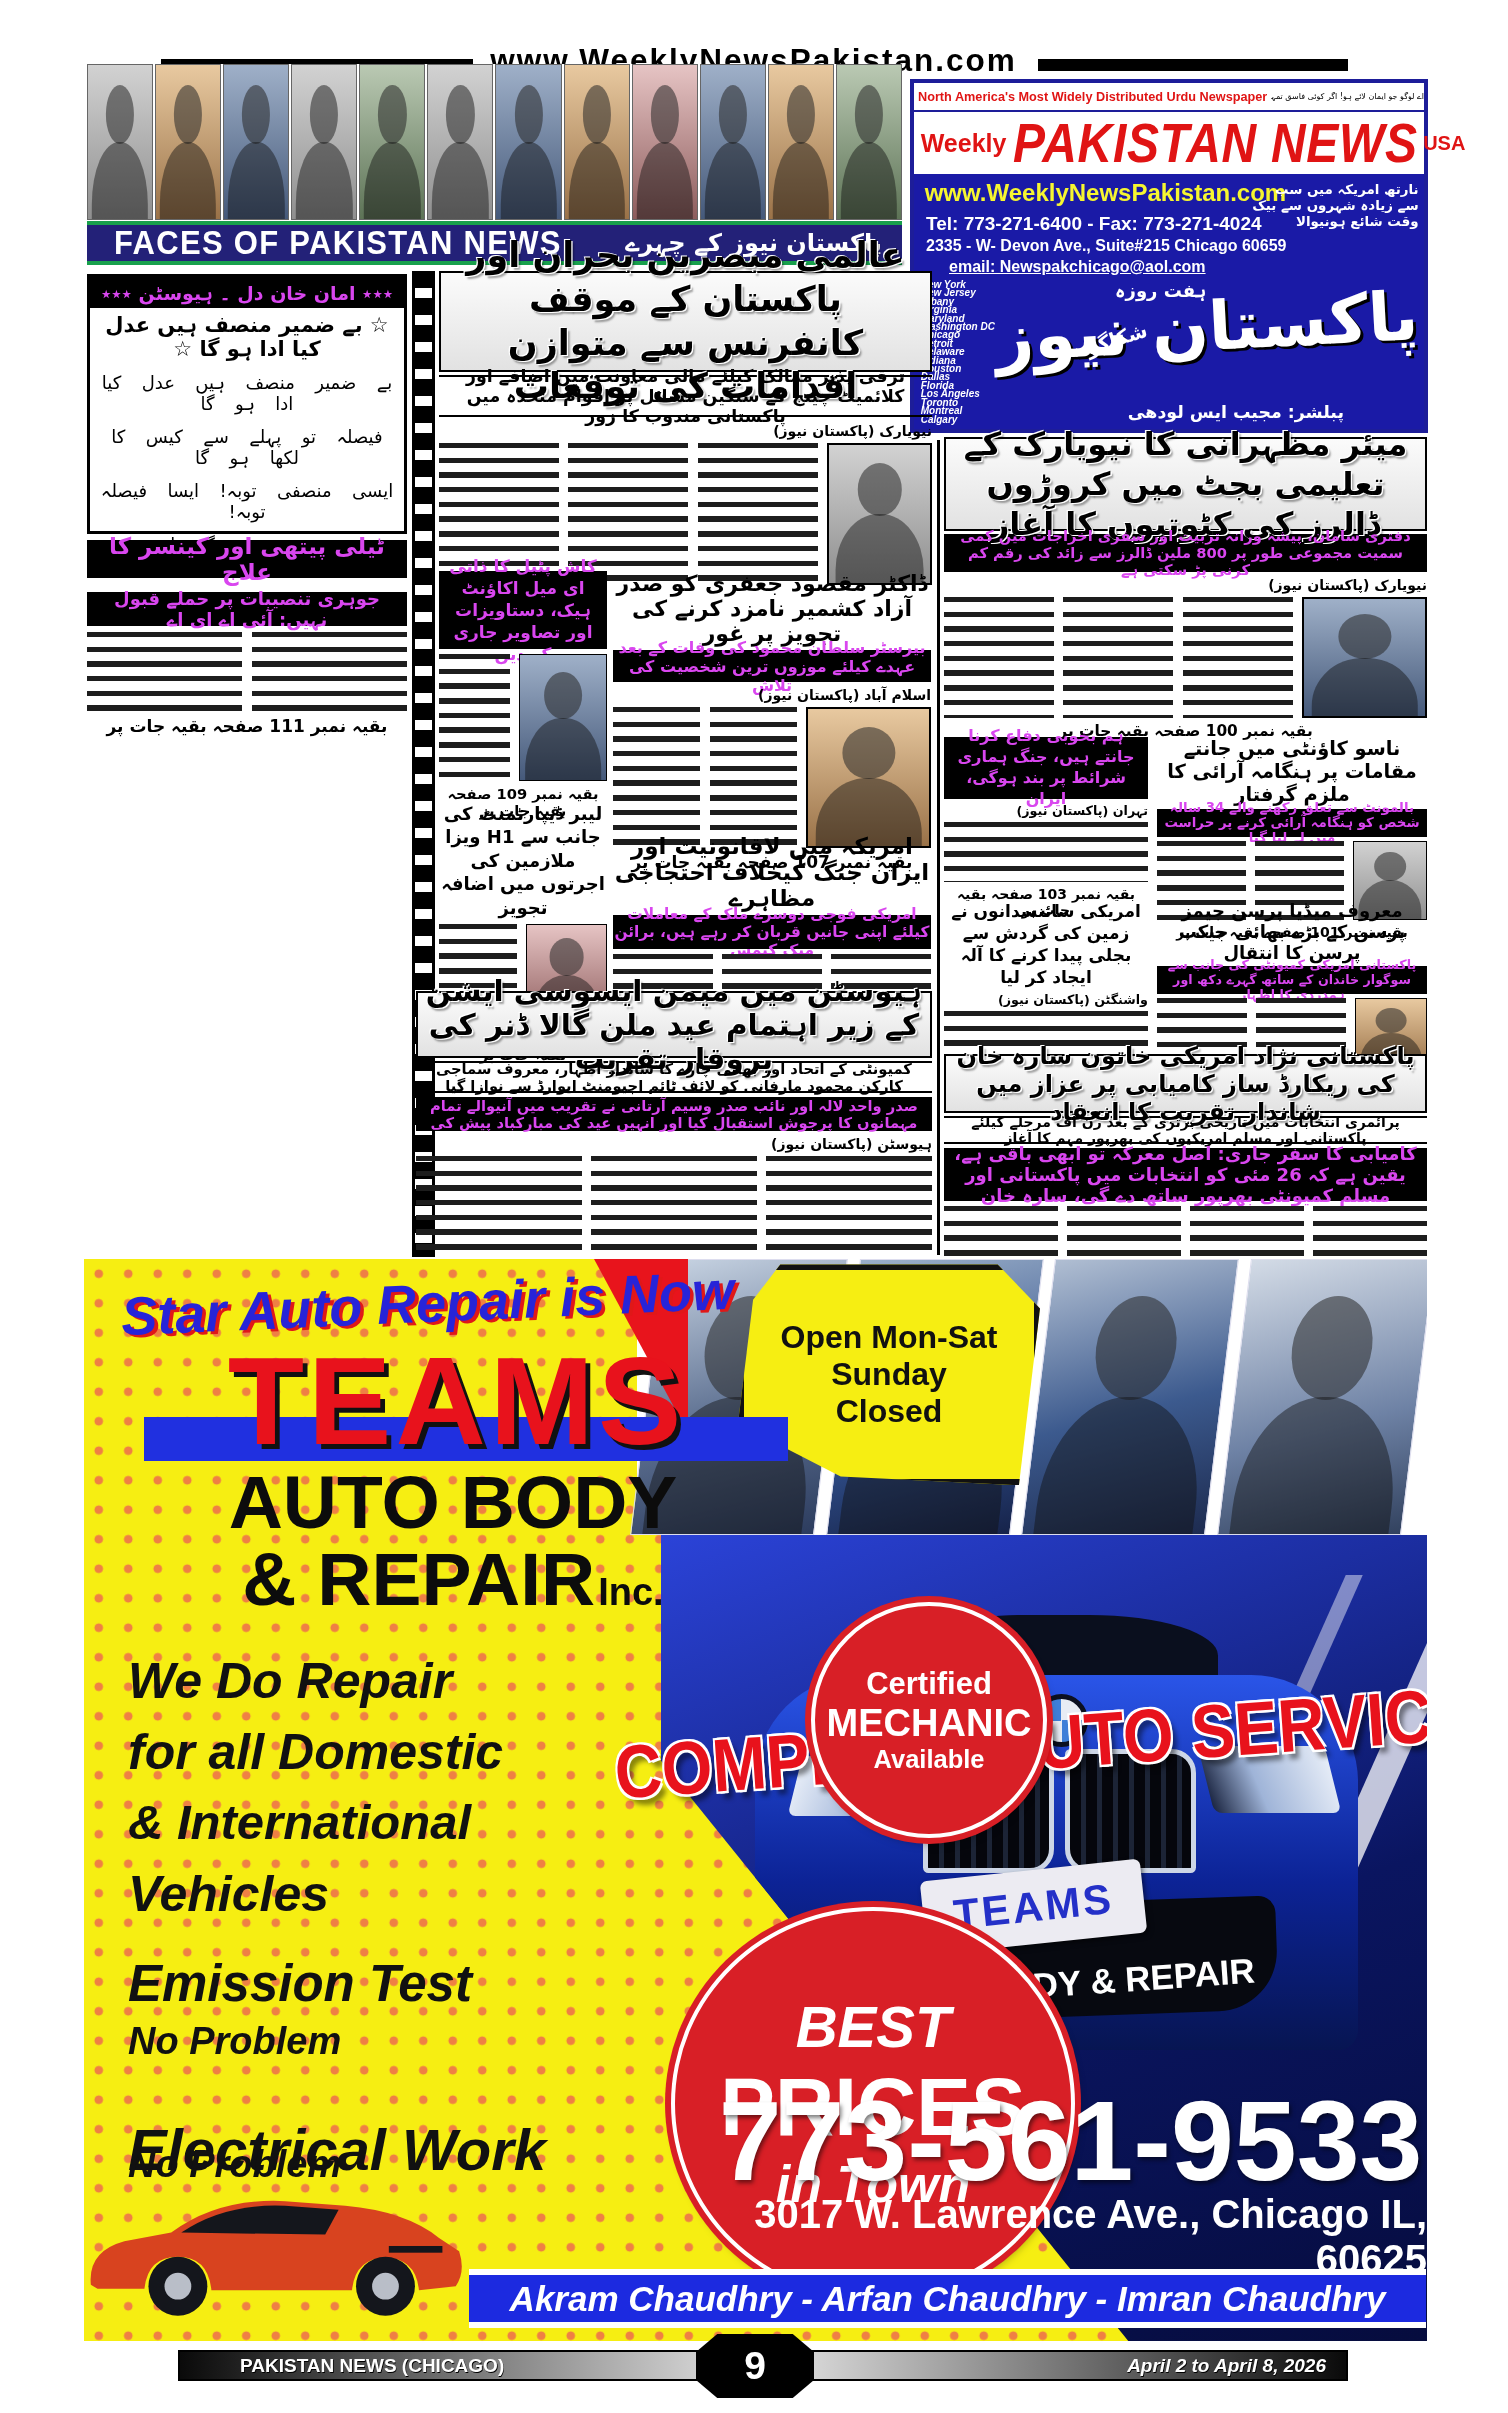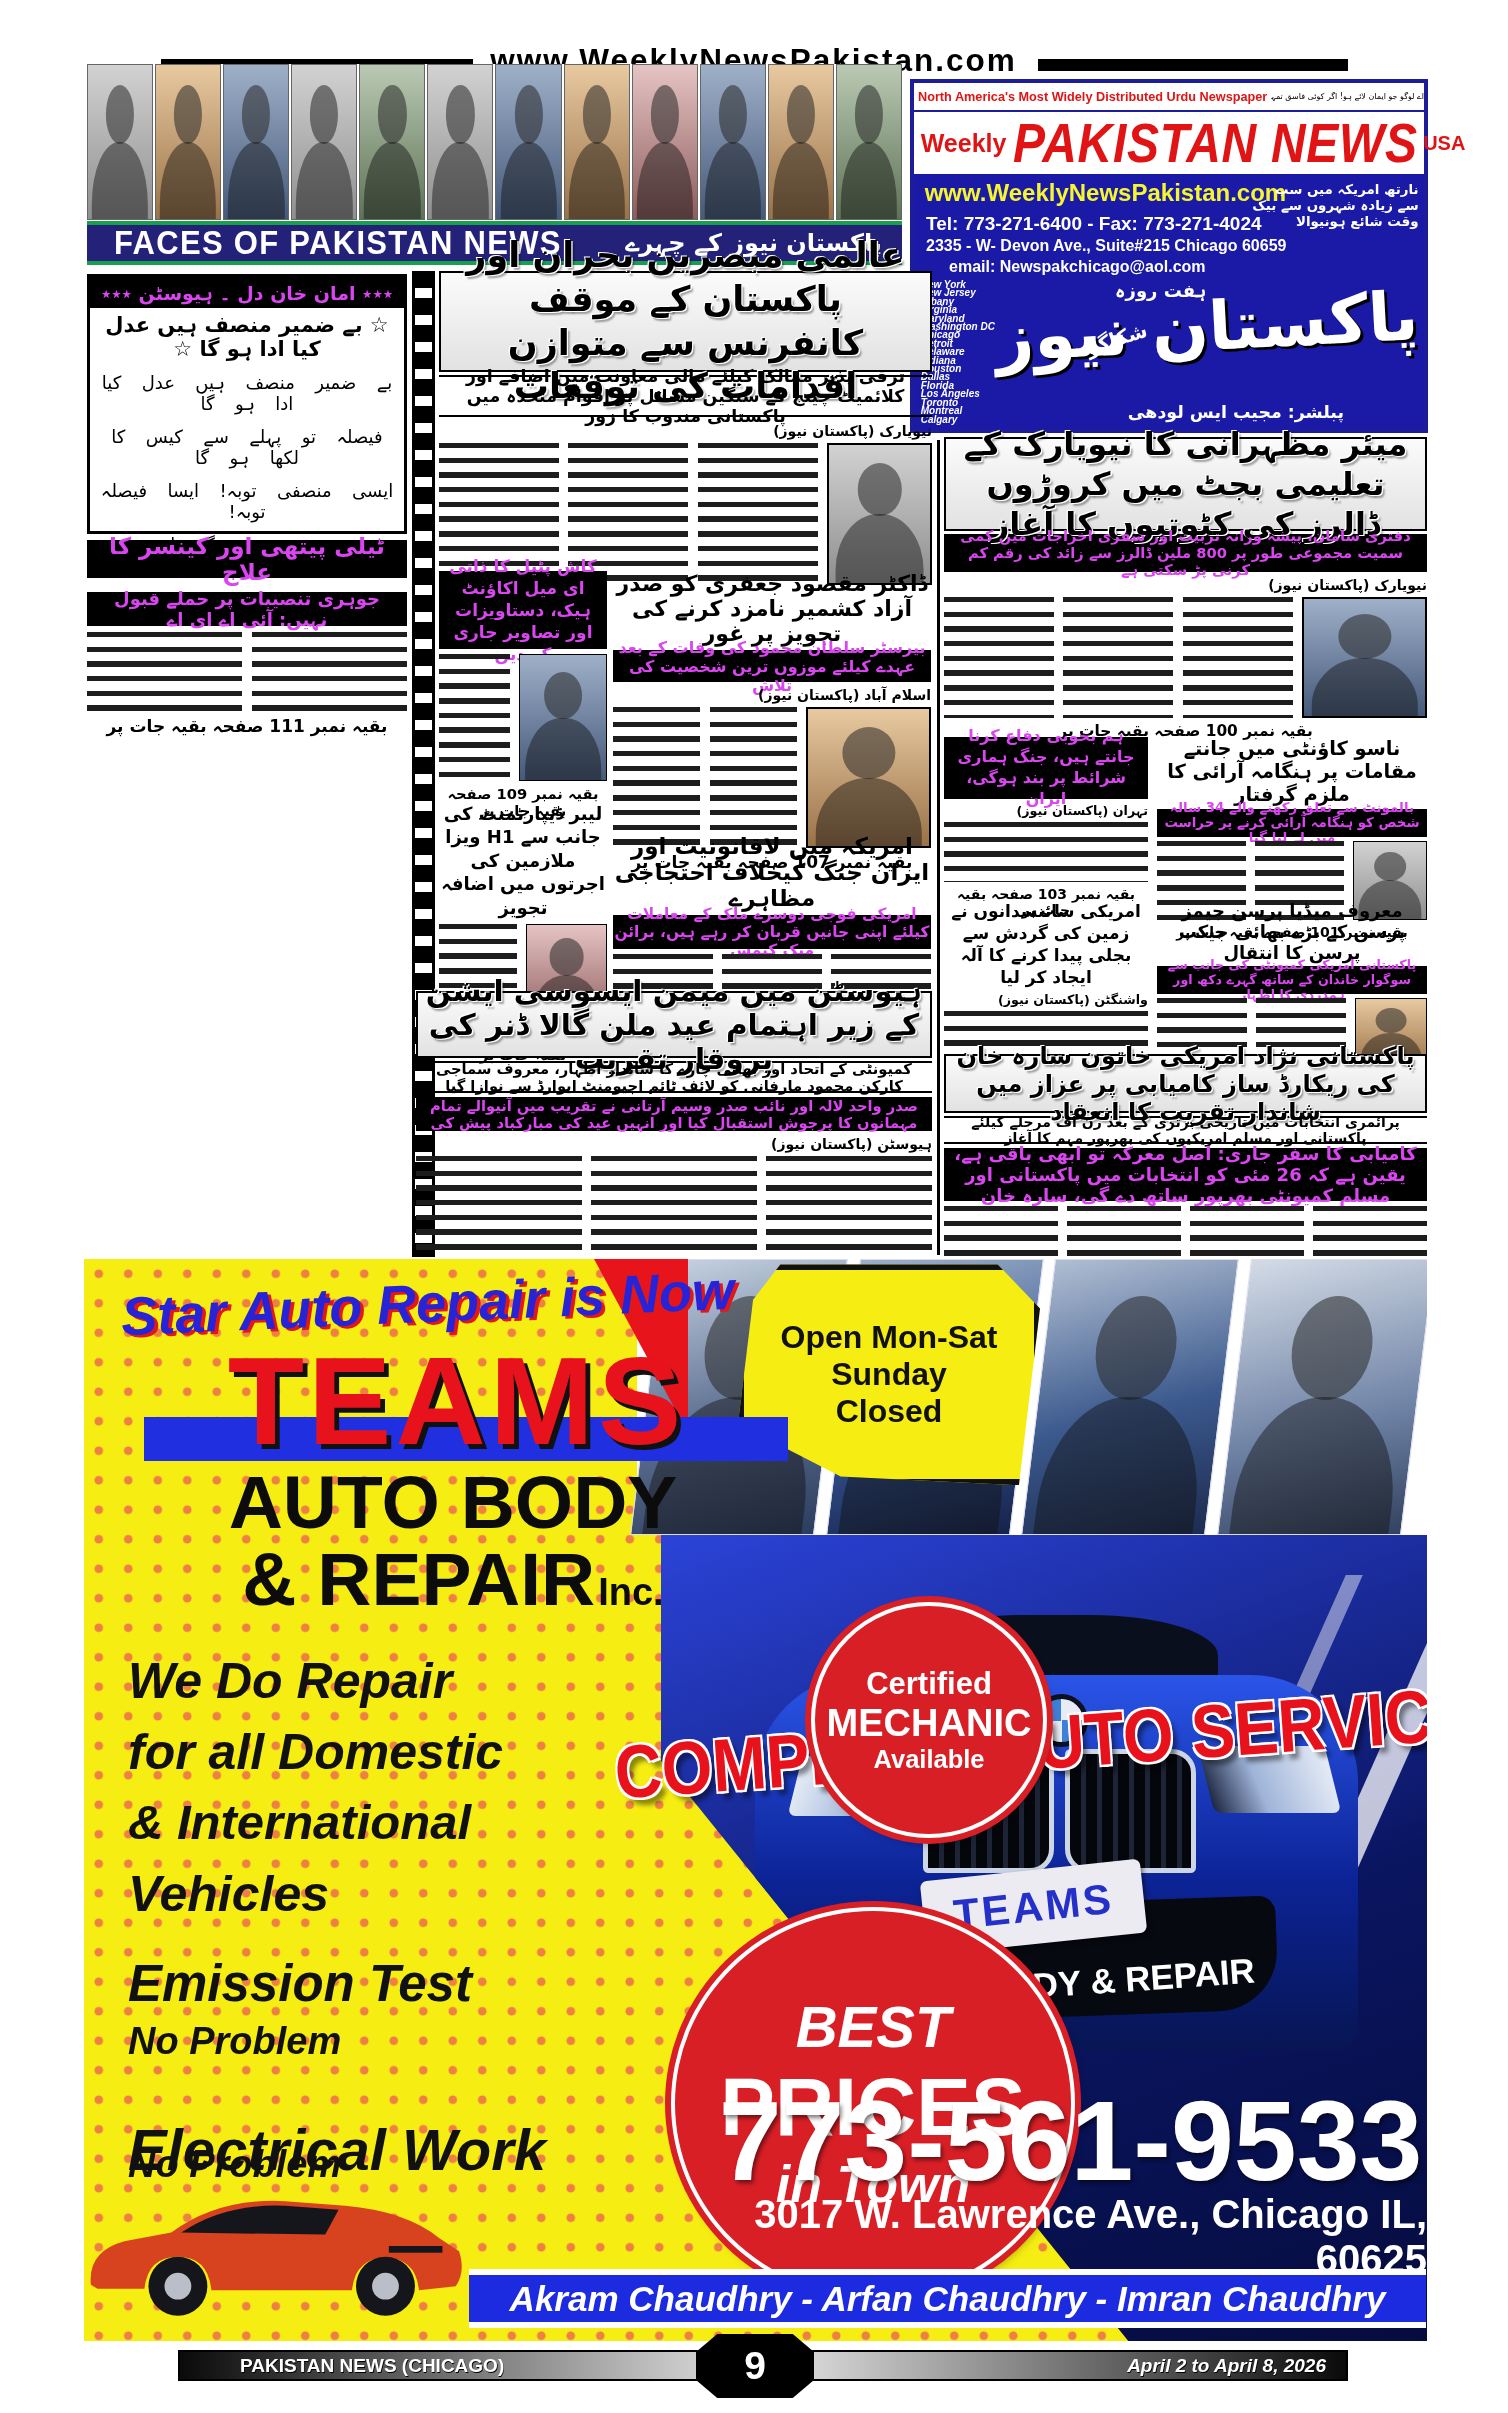--- a/index.html
+++ b/index.html
@@ -70,21 +70,21 @@
     <div style="height:62px;background:#fff;display:flex;align-items:center;border-top:2px solid #1d1d99;">
       <span style="color:#e01414;font-weight:bold;font-size:25px;padding:0 6.7px;">Weekly</span>
       <span style="color:#e01414;font-weight:bold;font-style:italic;font-size:48px;letter-spacing:0.7px;transform:scaleY(1.15);white-space:nowrap;">PAKISTAN  NEWS</span>
       <span style="color:#e01414;font-weight:bold;font-size:20px;padding-left:5.4px;">USA</span>
     </div>
     <div style="position:relative;height:253px;color:#fff;">
       <div style="position:absolute;left:10.7px;top:5.4px;font-size:24px;font-weight:bold;color:#f6f630;">www.WeeklyNewsPakistan.com</div>
       <div class="ur" style="position:absolute;right:5.4px;top:8px;width:168px;font-size:13.4px;font-weight:bold;line-height:1.2;text-align:right;">نارتھ امریکہ میں سب سے زیادہ شہروں سے بیک وقت شائع ہونیوالا</div>
       <div style="position:absolute;left:12px;top:39px;font-size:19px;font-weight:bold;">Tel: 773-271-6400 - Fax: 773-271-4024</div>
       <div style="position:absolute;left:12px;top:63px;font-size:16px;font-weight:bold;">2335 - W- Devon Ave., Suite#215 Chicago 60659</div>
-      <div style="position:absolute;left:35px;top:84px;font-size:16px;font-weight:bold;">email: Newspakchicago@aol.com</div>
+      <div style="position:absolute;left:35px;top:84px;font-size:16px;font-weight:bold;text-decoration:underline;">email: Newspakchicago@aol.com</div>
       <div style="position:absolute;left:6.7px;top:107px;font-size:10px;font-weight:bold;font-style:italic;line-height:8.4px;">
         <div>New York</div>
         <div>New Jersey</div>
         <div>Albany</div>
         <div>Virginia</div>
         <div>Maryland</div>
         <div>Washington DC</div>
         <div>Chicago</div>
         <div>Detroit</div>
         <div>Delaware</div>

